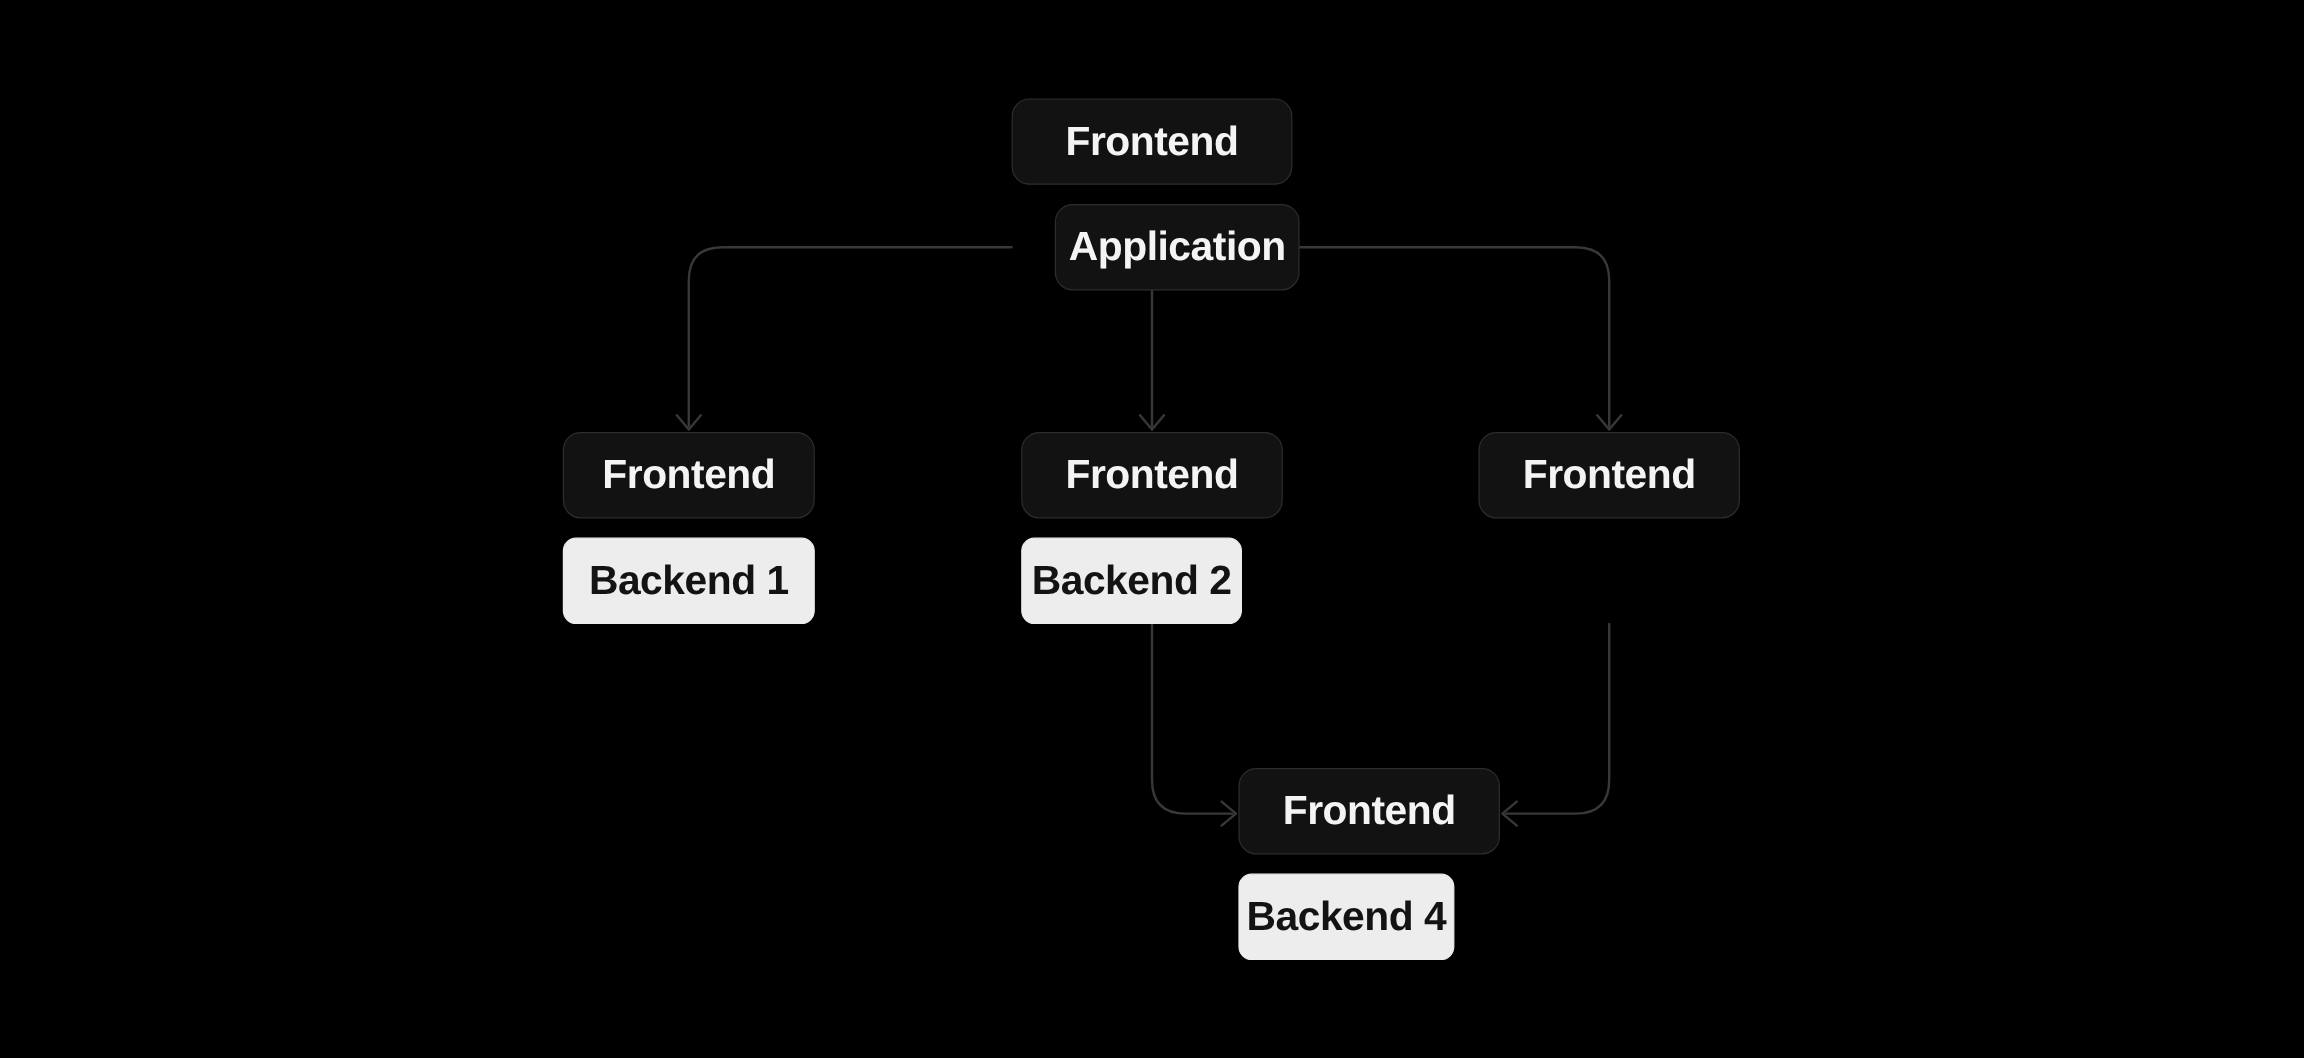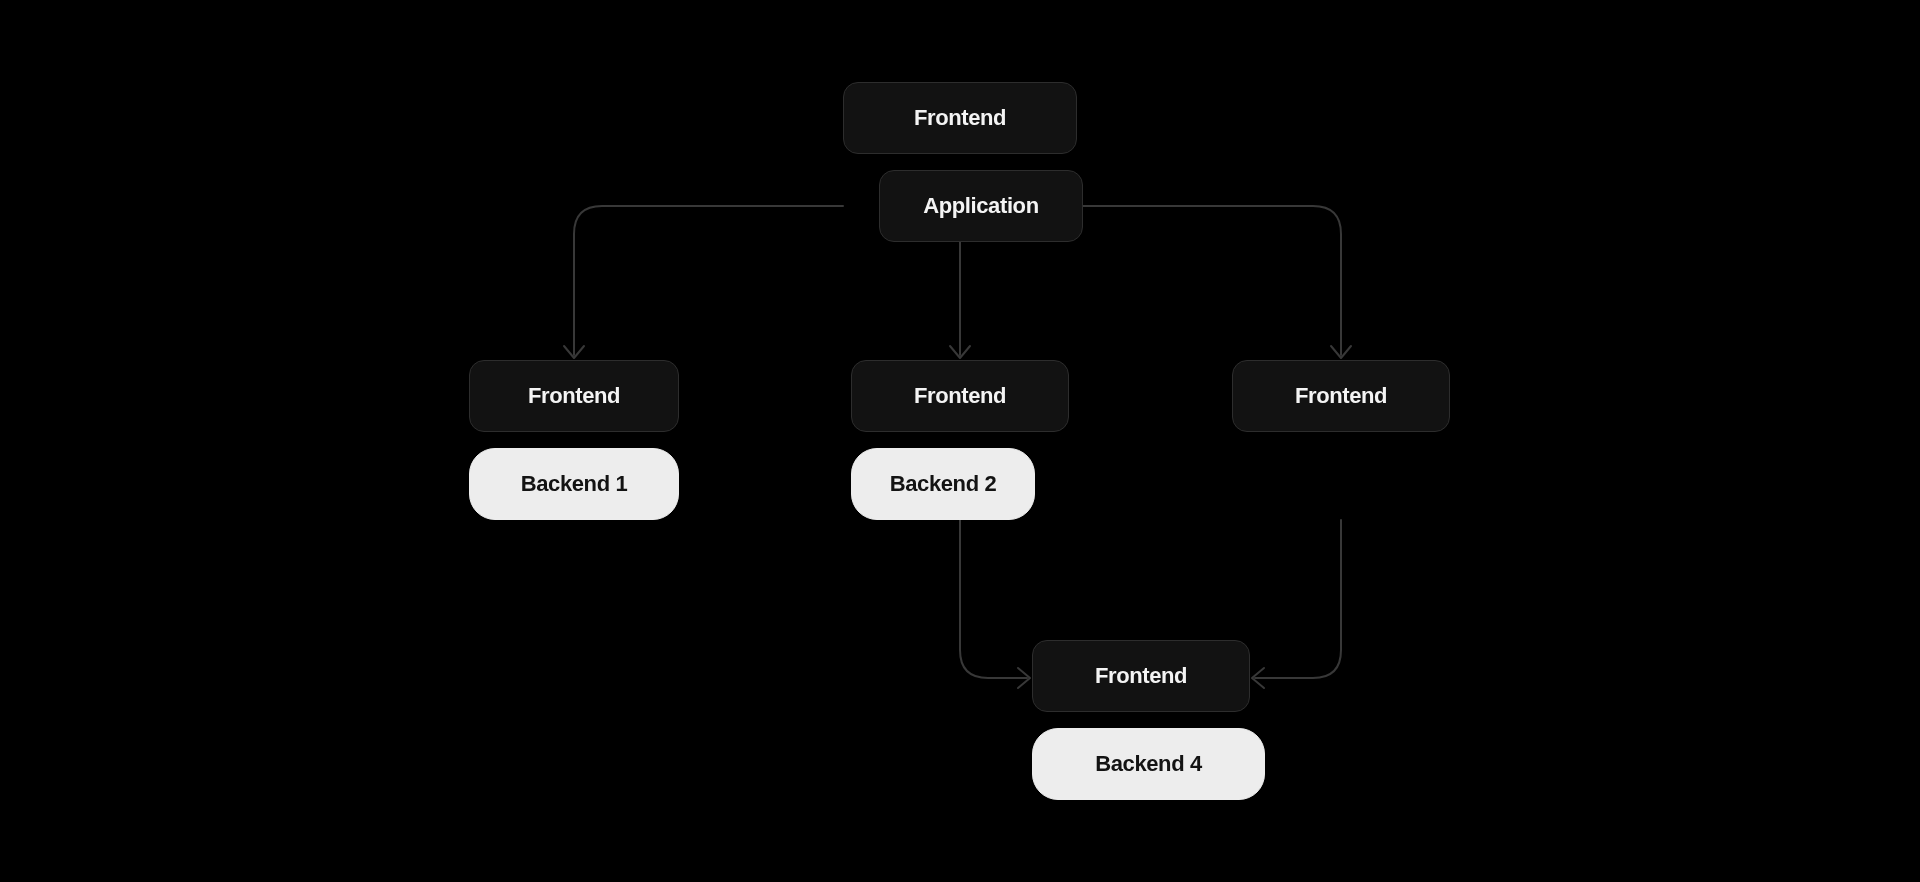--- a/index.html
+++ b/index.html
@@ -31,35 +31,35 @@
     stroke:var(--edge);
     stroke-width:2;
     stroke-linecap:round;
     stroke-linejoin:round;
   }
   .node{
     position:absolute;
     height:72px;
     display:flex;align-items:center;justify-content:center;
     border-radius:15px;
-    font-size:22px;
+    font-size:34px;
     font-weight:600;
     letter-spacing:-0.4px;
     white-space:nowrap;
   }
   .node.dark{
     background:var(--dark-fill);
     border:1.5px solid var(--dark-border);
     color:var(--dark-text);
   }
   .node.light{
     background:var(--light-fill);
     border:1.5px solid var(--light-fill);
     color:var(--light-text);
-    border-radius:26px;
+    border-radius:11px;
     justify-content:center;
   }
 </style>
 </head>
 <body>
 
 <div class="canvas">
 
   <svg class="edges" viewBox="0 0 1920 882" aria-hidden="true">
 
@@ -110,17 +110,17 @@
     <span>Backend 2</span>
   </div>
 
   <div class="node dark" style="left:1232px;top:360px;width:218px">
     <span>Frontend</span>
   </div>
 
   <div class="node dark" style="left:1032px;top:640px;width:218px">
     <span>Frontend</span>
   </div>
-  <div class="node light" style="left:1032px;top:728px;width:233px">
+  <div class="node light" style="left:1032px;top:728px;width:180px">
     <span>Backend 4</span>
   </div>
 
 </div>
 
 </body></html>

